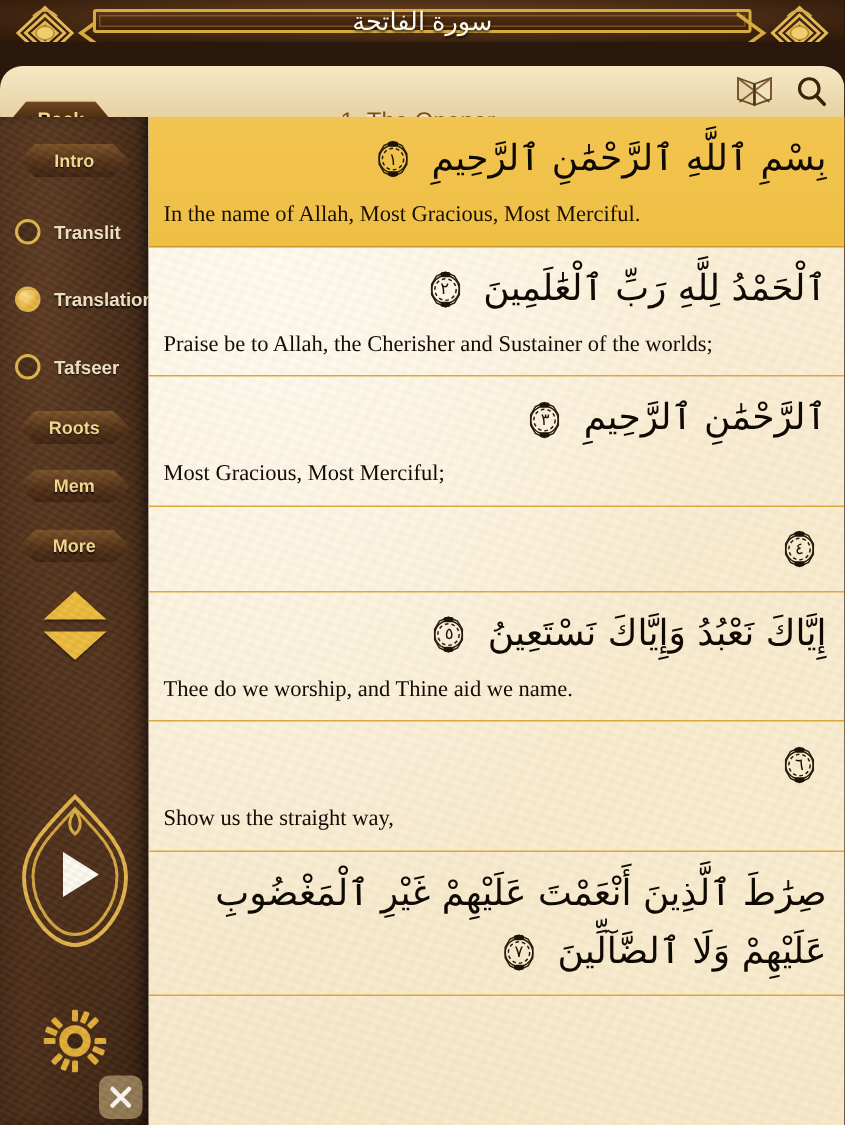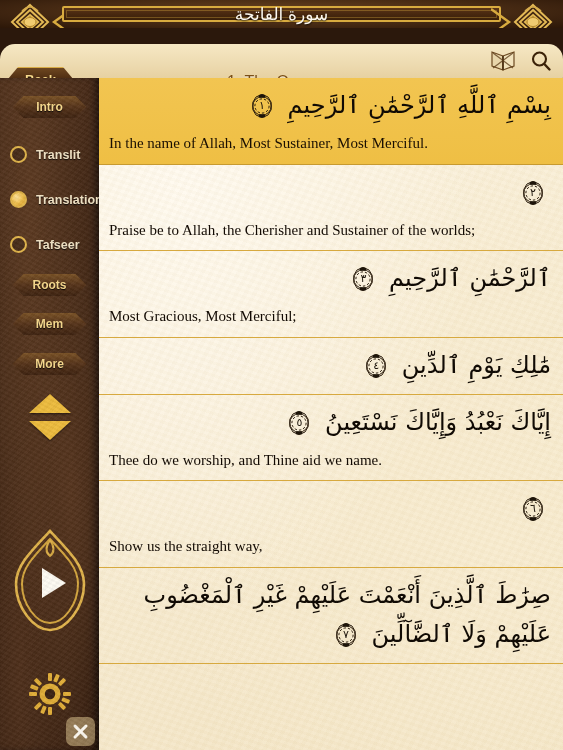--- a/index.html
+++ b/index.html
@@ -329,66 +329,66 @@
     <g fill="none" stroke="#2a1c0c" stroke-width="1">
       <circle cx="15" cy="15" r="9.2"></circle>
       <circle cx="15" cy="15" r="7.1" stroke-dasharray="2.4 2"></circle>
       <path d="M15 3.4 L21 6 L24.2 11.4 L24.2 18.6 L21 24 L15 26.6 L9 24 L5.8 18.6 L5.8 11.4 L9 6 Z"></path>
     </g>
     <rect x="11.6" y="3.4" width="6.8" height="3.4" rx="1.6" fill="#1d1409"></rect>
     <rect x="11.6" y="23.2" width="6.8" height="3.4" rx="1.6" fill="#1d1409"></rect>
   </svg>
   <span class="num">١</span>
 </span></div>
-        <div class="tr">In the name of Allah, Most Sustainer, Most Merciful.</div>
+        <div class="tr">In the name of Allah, Most Gracious, Most Merciful.</div>
+      </div>
+      <div class="ayah">
+        <div class="ar"><span>ٱلْحَمْدُ لِلَّهِ رَبِّ ٱلْعَٰلَمِينَ</span>
+<span class="ayah-num">
+  <svg viewBox="0 0 30 30" width="30" height="30">
+    <g fill="none" stroke="#2a1c0c" stroke-width="1">
+      <circle cx="15" cy="15" r="9.2"></circle>
+      <circle cx="15" cy="15" r="7.1" stroke-dasharray="2.4 2"></circle>
+      <path d="M15 3.4 L21 6 L24.2 11.4 L24.2 18.6 L21 24 L15 26.6 L9 24 L5.8 18.6 L5.8 11.4 L9 6 Z"></path>
+    </g>
+    <rect x="11.6" y="3.4" width="6.8" height="3.4" rx="1.6" fill="#1d1409"></rect>
+    <rect x="11.6" y="23.2" width="6.8" height="3.4" rx="1.6" fill="#1d1409"></rect>
+  </svg>
+  <span class="num">٢</span>
+</span></div>
+        <div class="tr">Praise be to Allah, the Cherisher and Sustainer of the worlds;</div>
+      </div>
+      <div class="ayah">
+        <div class="ar"><span>ٱلرَّحْمَٰنِ ٱلرَّحِيمِ</span>
+<span class="ayah-num">
+  <svg viewBox="0 0 30 30" width="30" height="30">
+    <g fill="none" stroke="#2a1c0c" stroke-width="1">
+      <circle cx="15" cy="15" r="9.2"></circle>
+      <circle cx="15" cy="15" r="7.1" stroke-dasharray="2.4 2"></circle>
+      <path d="M15 3.4 L21 6 L24.2 11.4 L24.2 18.6 L21 24 L15 26.6 L9 24 L5.8 18.6 L5.8 11.4 L9 6 Z"></path>
+    </g>
+    <rect x="11.6" y="3.4" width="6.8" height="3.4" rx="1.6" fill="#1d1409"></rect>
+    <rect x="11.6" y="23.2" width="6.8" height="3.4" rx="1.6" fill="#1d1409"></rect>
+  </svg>
+  <span class="num">٣</span>
+</span></div>
+        <div class="tr">Most Gracious, Most Merciful;</div>
       </div>
       <div class="ayah">
         <div class="ar">
 <span class="ayah-num">
   <svg viewBox="0 0 30 30" width="30" height="30">
     <g fill="none" stroke="#2a1c0c" stroke-width="1">
       <circle cx="15" cy="15" r="9.2"></circle>
       <circle cx="15" cy="15" r="7.1" stroke-dasharray="2.4 2"></circle>
       <path d="M15 3.4 L21 6 L24.2 11.4 L24.2 18.6 L21 24 L15 26.6 L9 24 L5.8 18.6 L5.8 11.4 L9 6 Z"></path>
     </g>
     <rect x="11.6" y="3.4" width="6.8" height="3.4" rx="1.6" fill="#1d1409"></rect>
     <rect x="11.6" y="23.2" width="6.8" height="3.4" rx="1.6" fill="#1d1409"></rect>
   </svg>
-  <span class="num">٢</span>
-</span></div>
-        <div class="tr">Praise be to Allah, the Cherisher and Sustainer of the worlds;</div>
-      </div>
-      <div class="ayah">
-        <div class="ar"><span>ٱلرَّحْمَٰنِ ٱلرَّحِيمِ</span>
-<span class="ayah-num">
-  <svg viewBox="0 0 30 30" width="30" height="30">
-    <g fill="none" stroke="#2a1c0c" stroke-width="1">
-      <circle cx="15" cy="15" r="9.2"></circle>
-      <circle cx="15" cy="15" r="7.1" stroke-dasharray="2.4 2"></circle>
-      <path d="M15 3.4 L21 6 L24.2 11.4 L24.2 18.6 L21 24 L15 26.6 L9 24 L5.8 18.6 L5.8 11.4 L9 6 Z"></path>
-    </g>
-    <rect x="11.6" y="3.4" width="6.8" height="3.4" rx="1.6" fill="#1d1409"></rect>
-    <rect x="11.6" y="23.2" width="6.8" height="3.4" rx="1.6" fill="#1d1409"></rect>
-  </svg>
-  <span class="num">٣</span>
-</span></div>
-        <div class="tr">Most Gracious, Most Merciful;</div>
-      </div>
-      <div class="ayah">
-        <div class="ar"><span>مَٰلِكِ يَوْمِ ٱلدِّينِ</span>
-<span class="ayah-num">
-  <svg viewBox="0 0 30 30" width="30" height="30">
-    <g fill="none" stroke="#2a1c0c" stroke-width="1">
-      <circle cx="15" cy="15" r="9.2"></circle>
-      <circle cx="15" cy="15" r="7.1" stroke-dasharray="2.4 2"></circle>
-      <path d="M15 3.4 L21 6 L24.2 11.4 L24.2 18.6 L21 24 L15 26.6 L9 24 L5.8 18.6 L5.8 11.4 L9 6 Z"></path>
-    </g>
-    <rect x="11.6" y="3.4" width="6.8" height="3.4" rx="1.6" fill="#1d1409"></rect>
-    <rect x="11.6" y="23.2" width="6.8" height="3.4" rx="1.6" fill="#1d1409"></rect>
-  </svg>
   <span class="num">٤</span>
 </span></div>
       </div>
       <div class="ayah">
         <div class="ar"><span>إِيَّاكَ نَعْبُدُ وَإِيَّاكَ نَسْتَعِينُ</span>
 <span class="ayah-num">
   <svg viewBox="0 0 30 30" width="30" height="30">
     <g fill="none" stroke="#2a1c0c" stroke-width="1">
       <circle cx="15" cy="15" r="9.2"></circle>
       <circle cx="15" cy="15" r="7.1" stroke-dasharray="2.4 2"></circle>

